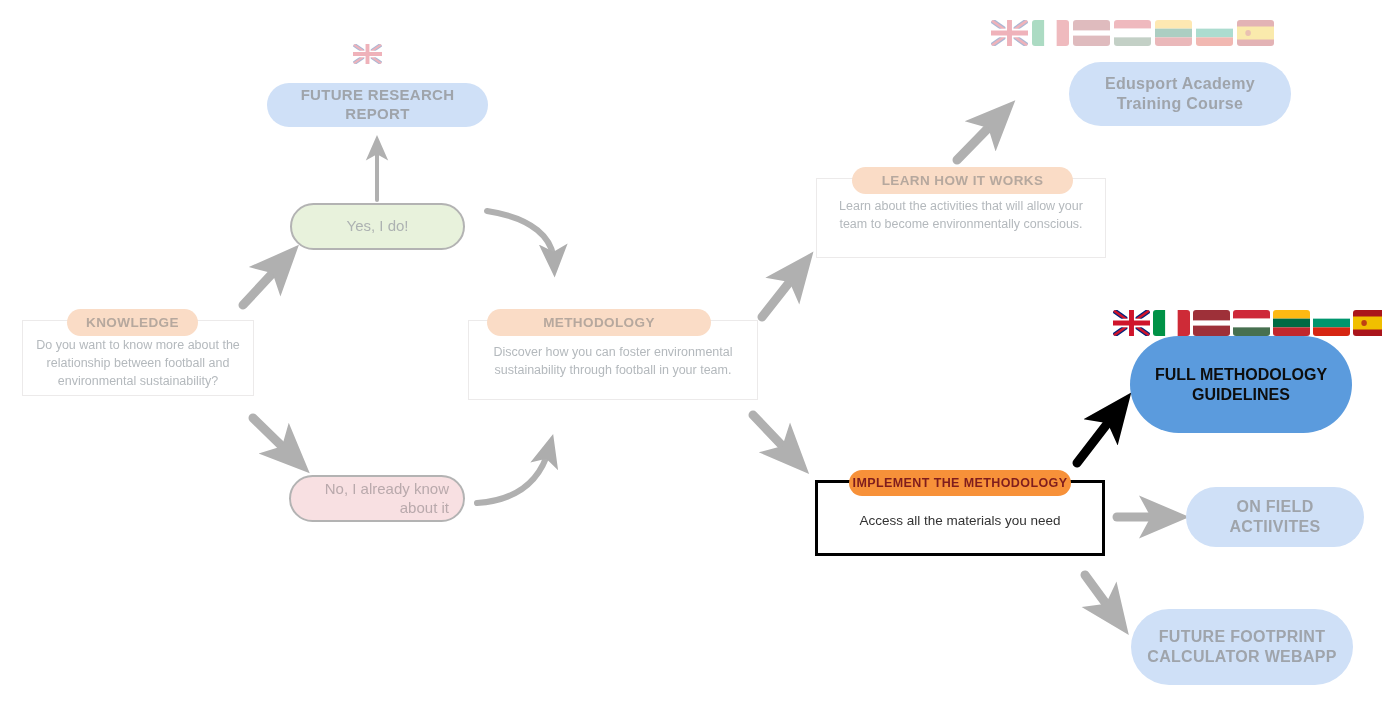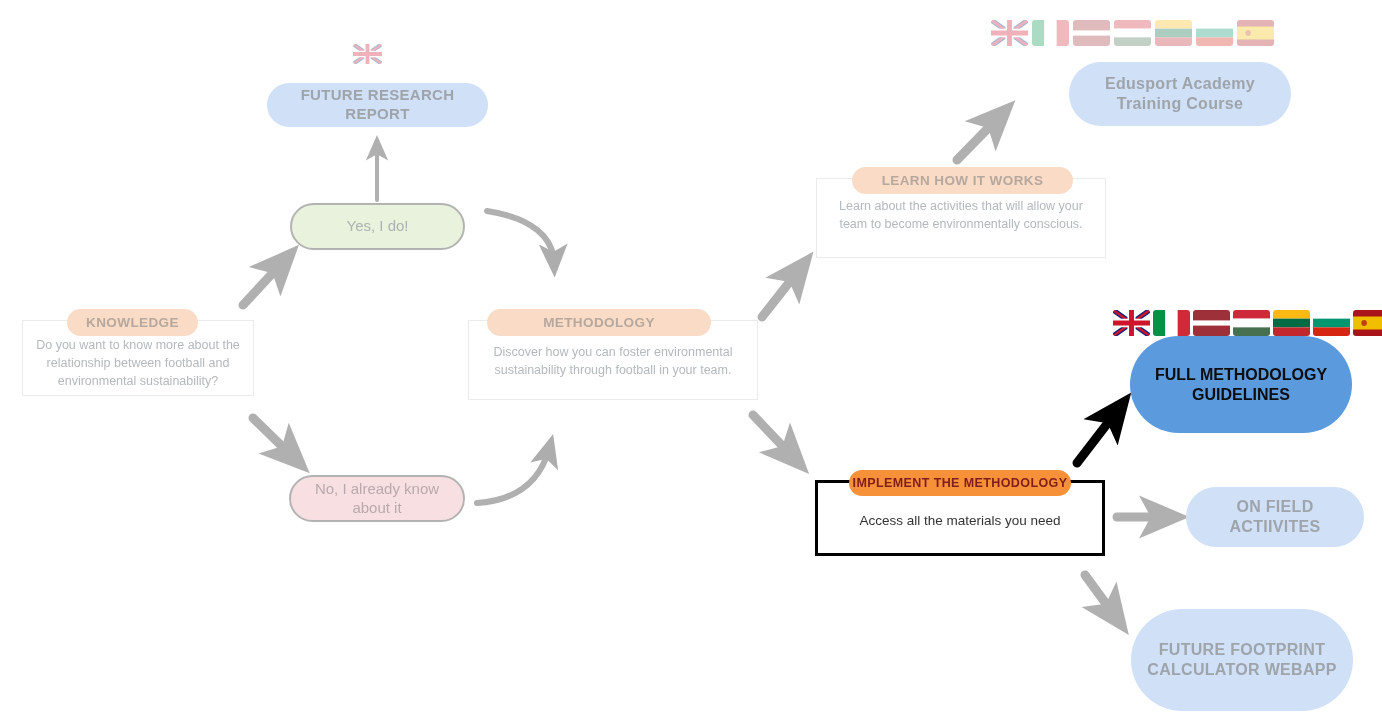--- a/index.html
+++ b/index.html
@@ -146,21 +146,21 @@
   </div>
 
   <div class="node pill blue-faded" style="left:267px;top:83px;width:221px;height:44px;font-size:15px;">
     <span>FUTURE RESEARCH REPORT</span>
   </div>
 
   <div class="node pill green-pill" style="left:290px;top:203px;width:175px;height:47px;font-size:15px;">
     <span>Yes, I do!</span>
   </div>
 
-  <div class="node pill pink-pill" style="left:289px;top:475px;width:176px;height:47px;font-size:15px;padding:4px 14px;">
+  <div class="node pill pink-pill" style="left:289px;top:475px;width:176px;height:47px;font-size:15px;padding:4px 14px;text-align:right;">
     <span>No, I already know about it</span>
   </div>
 
   <div class="card" style="left:22px;top:320px;width:232px;height:76px;">
     <div class="card-body" style="top:15px;padding:0 8px;font-size:12.5px;">Do you want to know more about the relationship between football and environmental sustainability?</div>
   </div>
   <div class="tag tag-peach" style="left:67px;top:309px;width:131px;height:27px;font-size:13.5px;">
     <span>KNOWLEDGE</span>
   </div>
 
@@ -296,17 +296,17 @@
   </div>
 
   <div class="node pill blue-strong" style="left:1130px;top:336px;width:222px;height:97px;font-size:16px;padding:0 16px;">
     <span>FULL METHODOLOGY GUIDELINES</span>
   </div>
 
   <div class="node pill blue-faded" style="left:1186px;top:487px;width:178px;height:60px;font-size:16px;padding:0 16px;">
     <span>ON FIELD ACTIIVITES</span>
   </div>
 
-  <div class="node pill blue-faded" style="left:1131px;top:609px;width:222px;height:102px;font-size:16px;padding:12px 16px;">
+  <div class="node pill blue-faded" style="left:1131px;top:609px;width:222px;height:76px;font-size:16px;padding:12px 16px;">
     <span>FUTURE FOOTPRINT CALCULATOR WEBAPP</span>
   </div>
 
 </div>
 
 </body></html>

